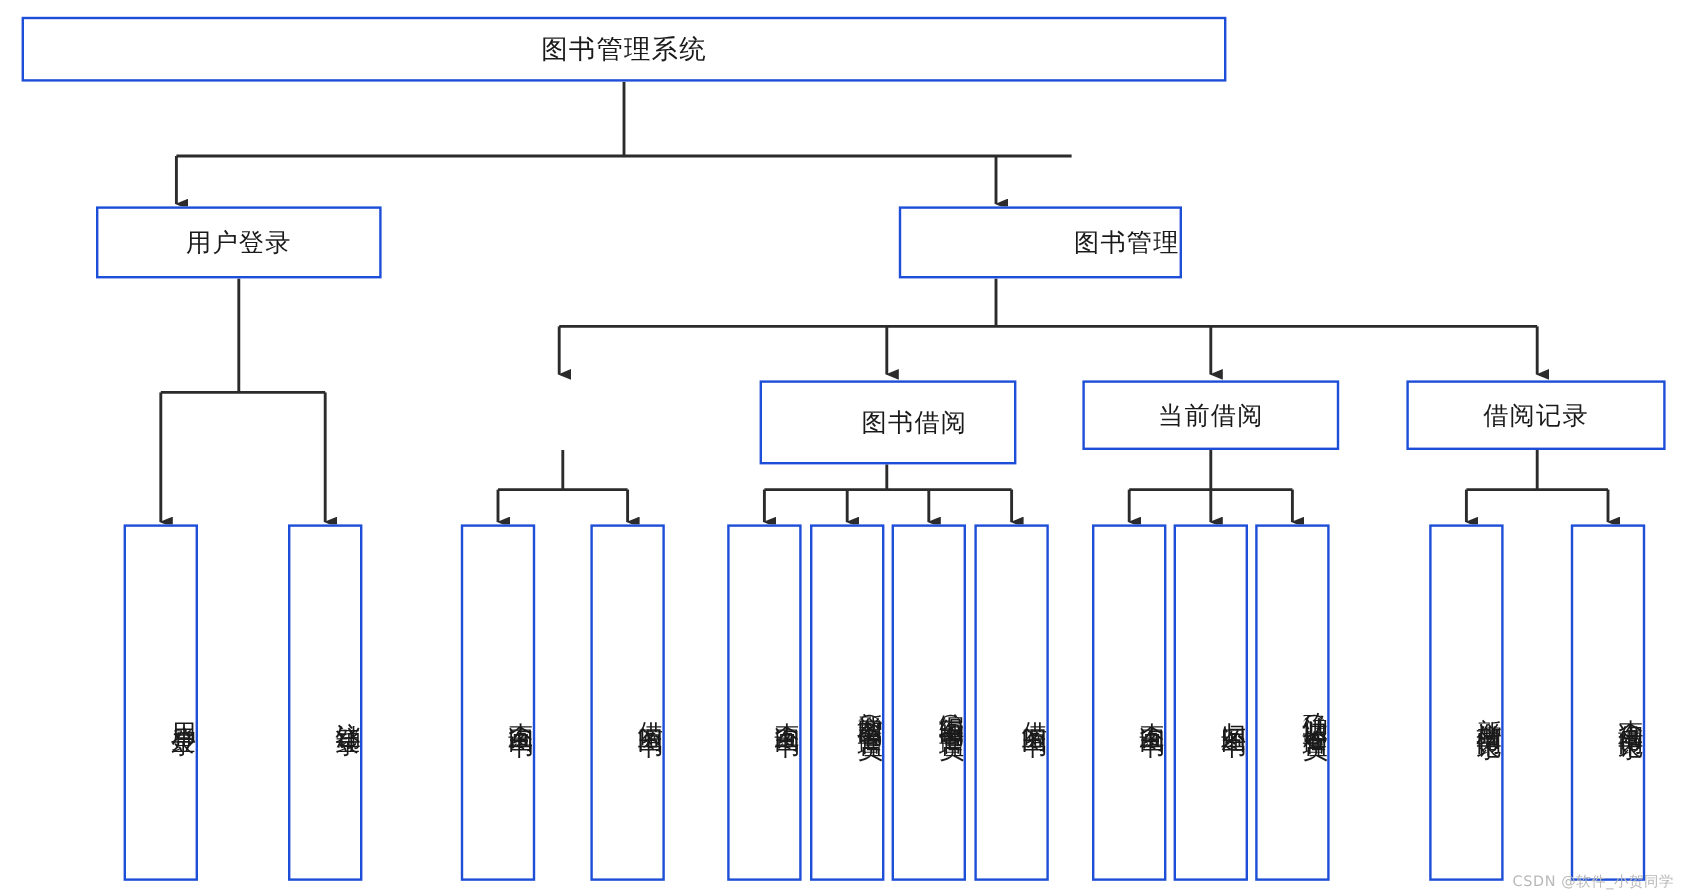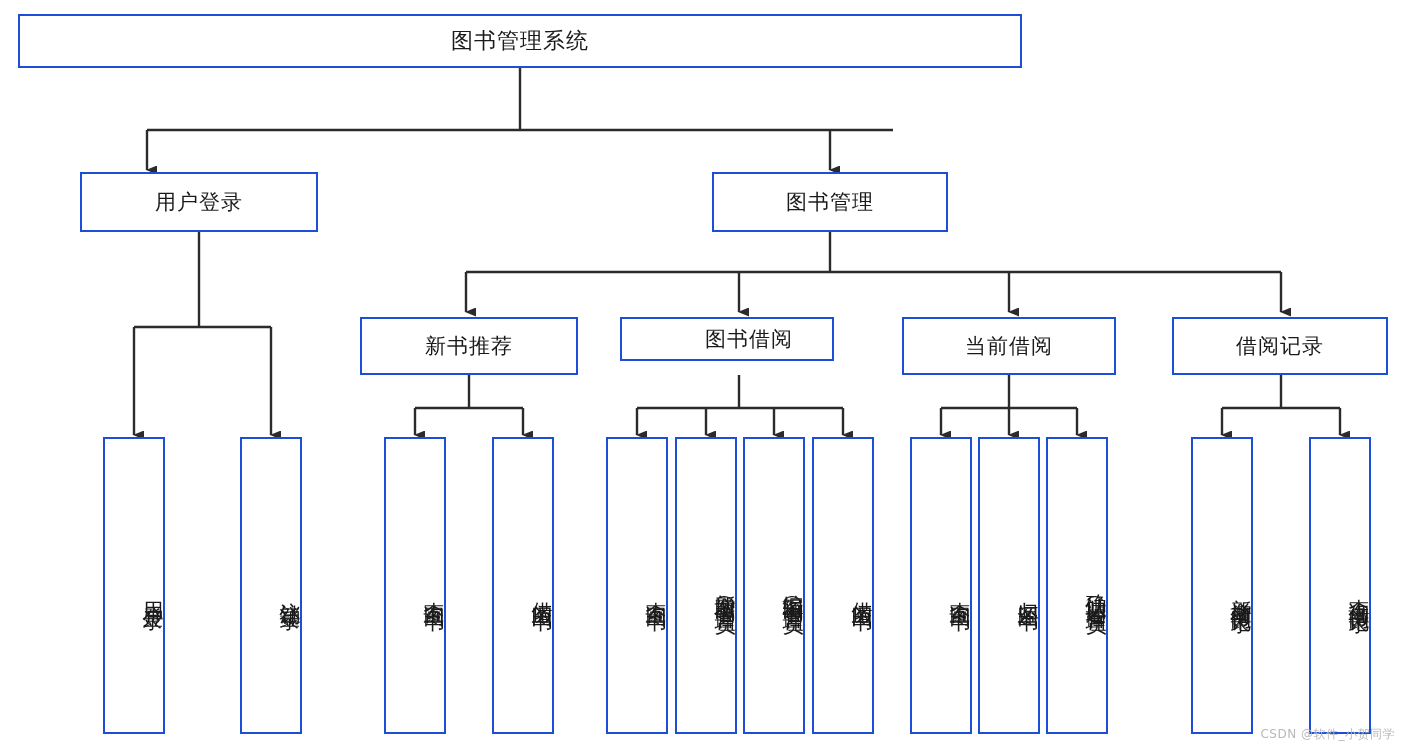--- a/index.html
+++ b/index.html
@@ -123,29 +123,26 @@
   </svg>
 
   <div class="node-box horizontal root" style="left:18px; top:14px; width:1004px; height:54px;">
     <span class="node-label">图书管理系统</span>
   </div>
 
   <div class="node-box horizontal" style="left:80px; top:172px; width:238px; height:60px;">
     <span class="node-label">用户登录</span>
   </div>
 
-  <div class="node-box horizontal" style="left:712px; top:172px; width:236px; height:60px;">
+  <div class="node-box horizontal" style="left:749px; top:172px; width:236px; height:60px;justify-content:flex-end;">
     <span class="node-label">图书管理</span>
   </div>
 
-  <div class="node-box horizontal" style="left:360px; top:317px; width:218px; height:58px;">
-    <span class="node-label">新书推荐</span>
-  </div>
-
-  <div class="node-box horizontal" style="left:620px; top:317px; width:214px; height:44px;padding-left:44px;">
+
+  <div class="node-box horizontal" style="left:633px; top:317px; width:214px; height:70px;padding-left:44px;">
     <span class="node-label">图书借阅</span>
   </div>
 
   <div class="node-box horizontal" style="left:1172px; top:317px; width:216px; height:58px;">
     <span class="node-label">借阅记录</span>
   </div>
 
   <div class="node-box horizontal" style="left:902px; top:317px; width:214px; height:58px;">
     <span class="node-label">当前借阅</span>
   </div>

